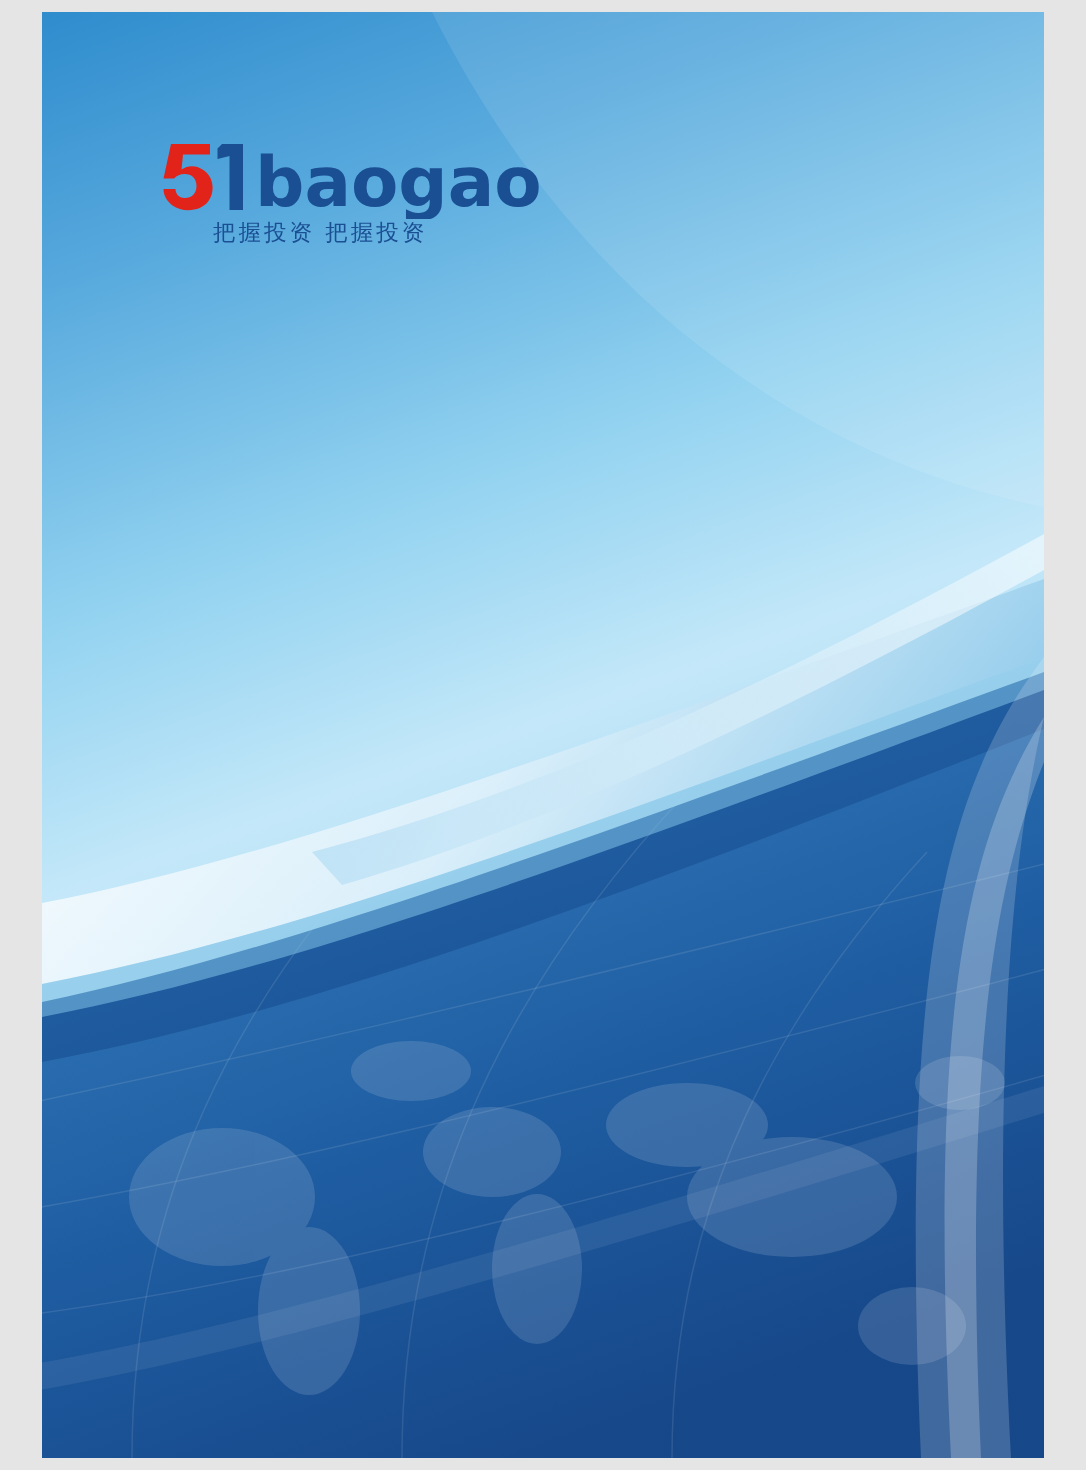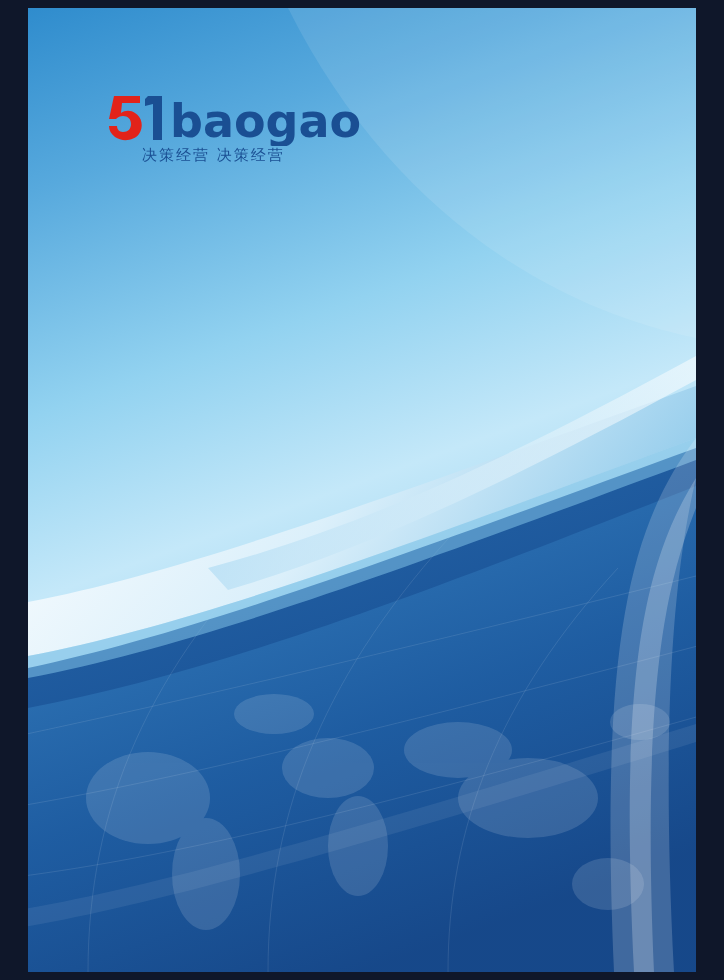--- a/index.html
+++ b/index.html
@@ -8,21 +8,21 @@
     background: #ffffff;
   }
   body {
     font-family: "Liberation Sans", sans-serif;
   }
   .page {
     position: relative;
     width: 724px;
     height: 980px;
     overflow: hidden;
-    background: #0f172a;
+    background: #e5e5e5;
   }
   .cover {
     position: absolute;
     left: 28px;
     top: 8px;
     width: 668px;
     height: 964px;
     overflow: hidden;
     background: linear-gradient(170deg, #3793d1 0%, #5fb0e0 22%, #8fd0ef 46%, #bfe6f8 62%, #9ed6f1 74%, #2a6fb5 92%, #1b4f94 100%);
   }
@@ -154,18 +154,18 @@
 
     <div class="logo">
       <svg class="logo-mark" viewBox="0 0 300 56">
 
         <path d="M14,6 L40,6 L40,13 L22,13 L21,23 C25,20 31,20 35,23 C42,27 44,37 39,44 C34,51 22,52 15,47 C11,44 9,40 9,36 L17,36 C17,39 19,42 23,42 C28,42 31,39 31,34 C31,29 28,26 23,26 C20,26 18,27 16,29 L9,29 Z" fill="#e2231a"></path>
 
         <path d="M48,6 L62,6 L62,50 L53,50 L53,14 L45,16 L45,9 Z" fill="#1a4f93"></path>
 
         <text x="70" y="47" font-family="DejaVu Sans, sans-serif" font-size="46" font-weight="bold" fill="#1a4f93">baogao</text>
       </svg>
-      <div class="logo-sub">决策经营  决策经营</div>
+      <div class="logo-sub">把握投资  把握投资</div>
     </div>
 
 
   </div>
 </div>
 
 </body></html>

